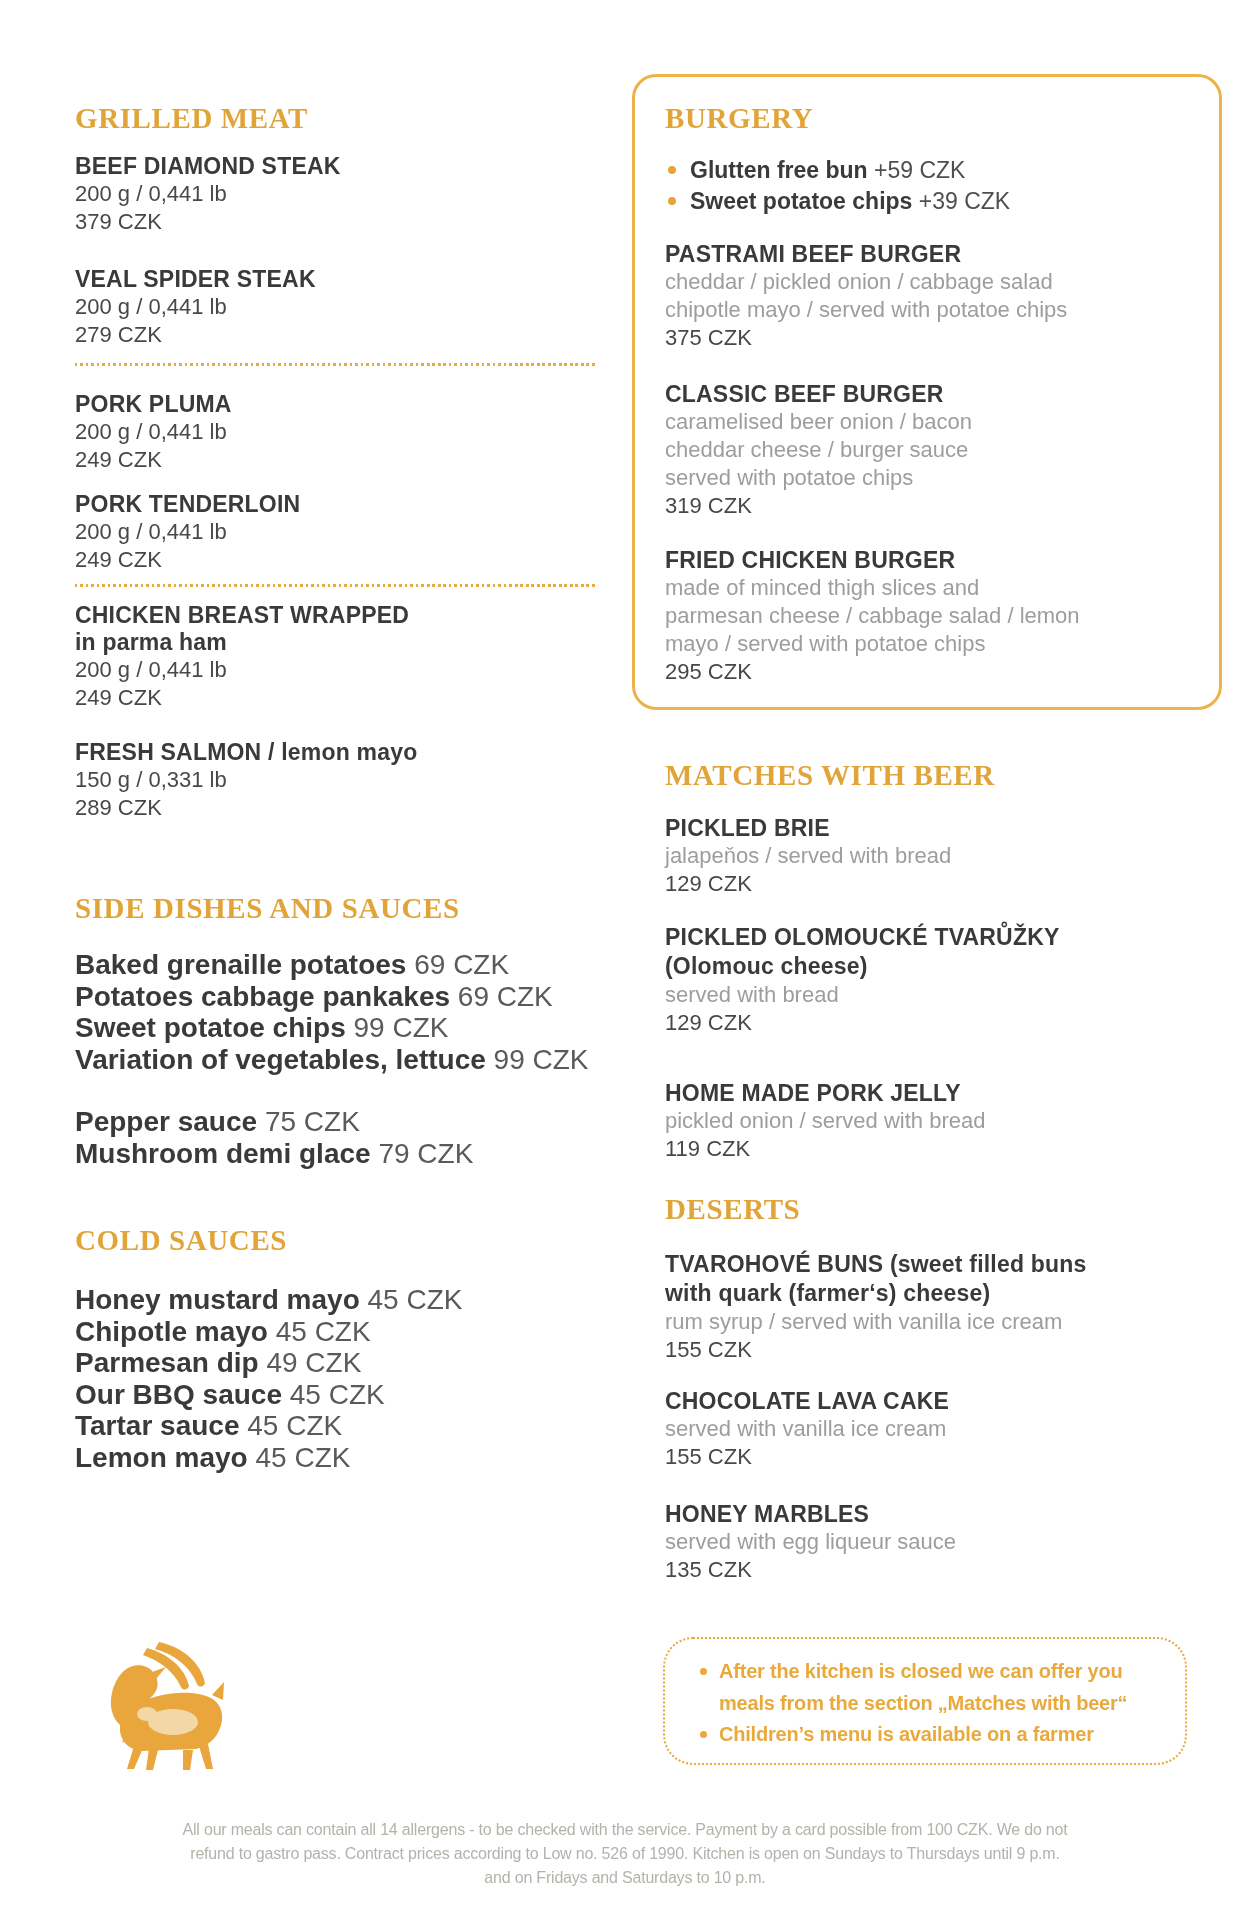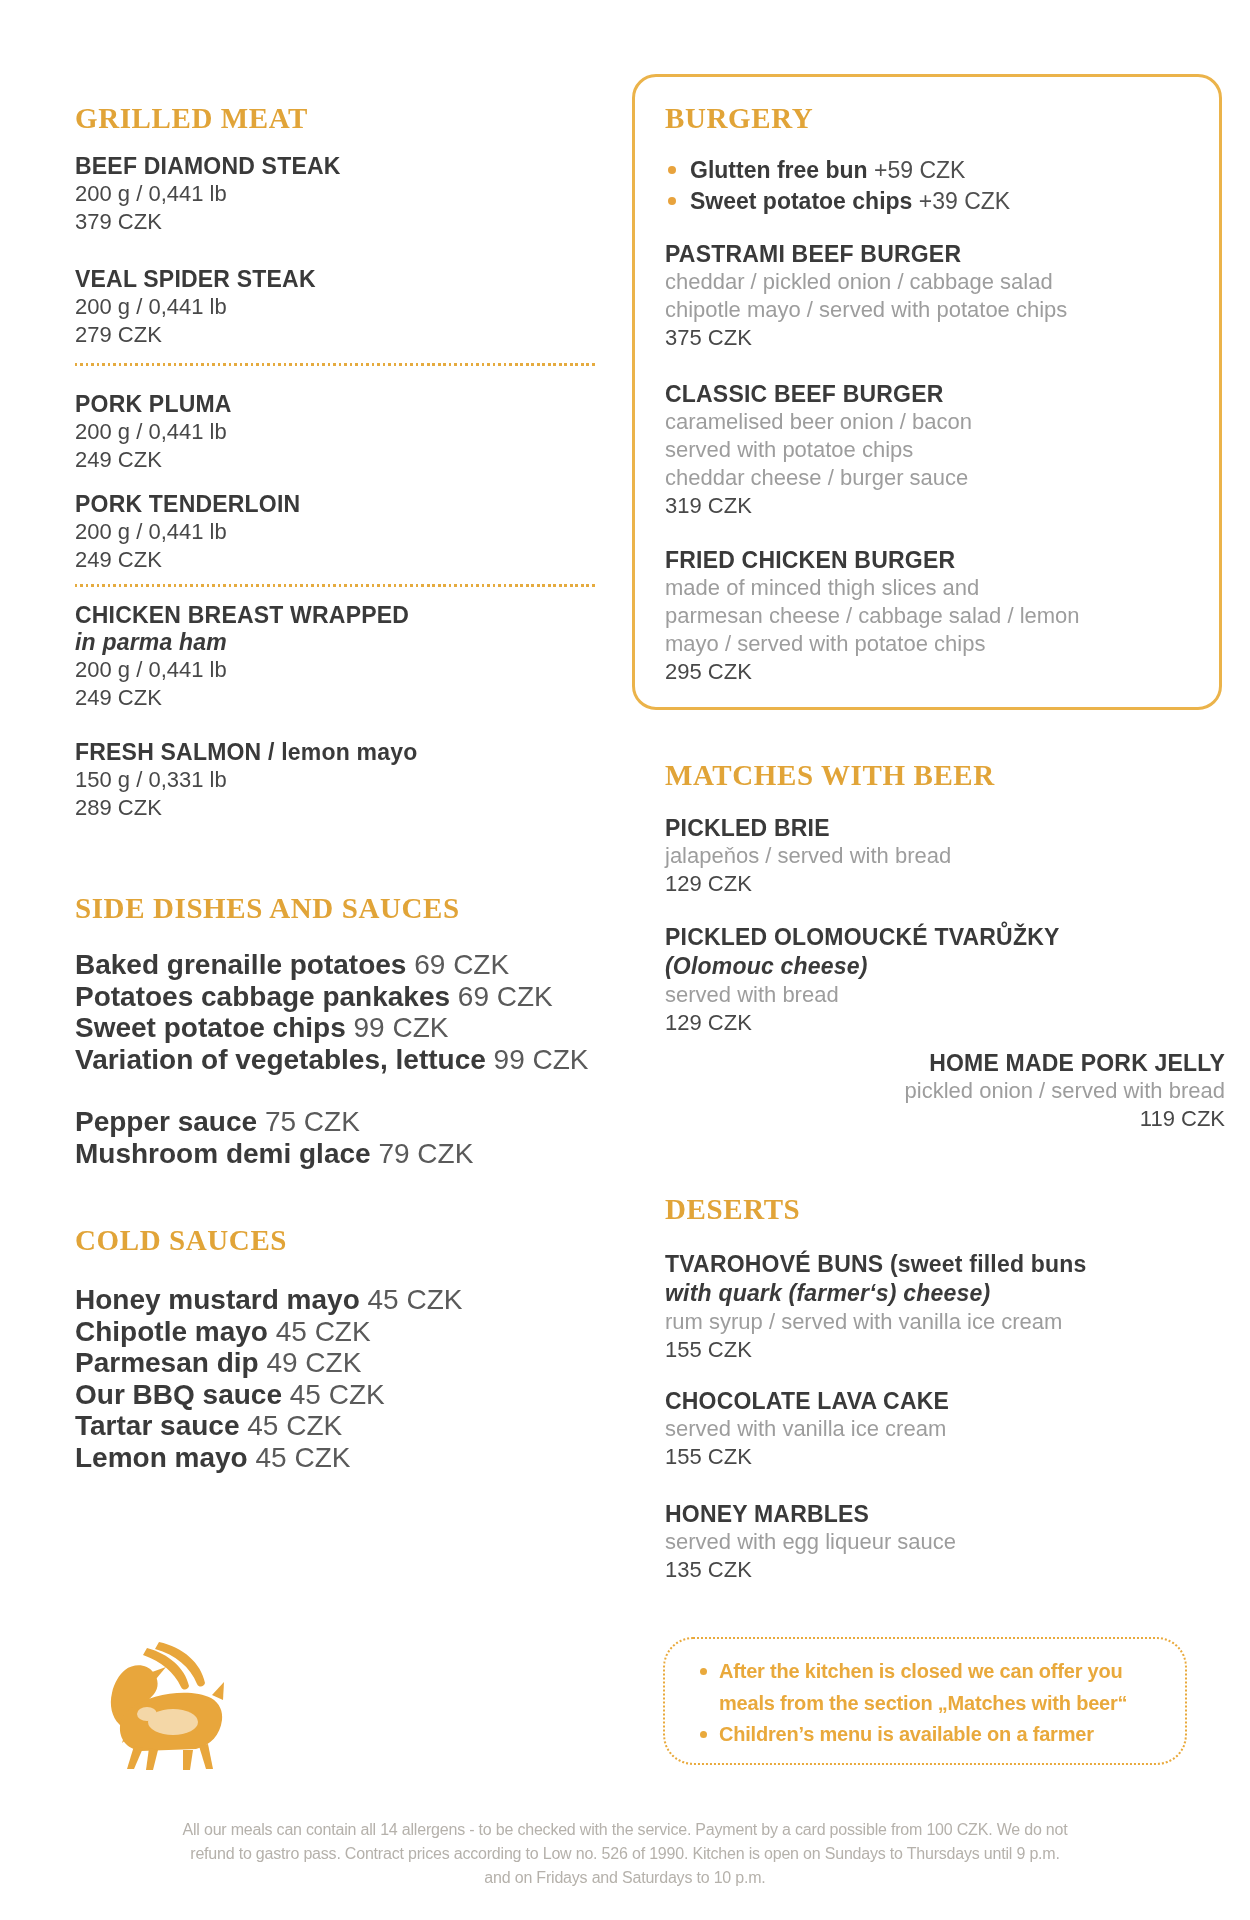--- a/index.html
+++ b/index.html
@@ -6,21 +6,21 @@
   #page{position:relative;width:1250px;height:1920px;background:#fff;overflow:hidden;
         font-family:"Liberation Sans",sans-serif;color:#3e3e3e;}
   .abs{position:absolute;}
   
   .h-serif{font-family:"Liberation Serif",serif;font-weight:bold;font-size:29px;line-height:30px;
            color:#e1a438;letter-spacing:0.6px;white-space:nowrap;}
   
   .item{left:75px;width:540px;}
   .r-item{left:665px;width:560px;}
   .title{font-weight:bold;font-size:23px;line-height:28px;color:#3a3a3a;letter-spacing:0.2px;white-space:nowrap;}
-  .title2{font-weight:bold;font-size:23px;line-height:28px;color:#3a3a3a;letter-spacing:0.2px;white-space:nowrap;font-style:italic;}
+  .title2{font-weight:bold;font-size:23px;line-height:28px;color:#3a3a3a;letter-spacing:0.2px;white-space:nowrap;}
   .bline{font-size:22px;line-height:28px;color:#484848;white-space:nowrap;}
   .desc{font-size:22px;line-height:28px;color:#9d9d9d;white-space:nowrap;}
   .price{font-size:22px;line-height:28px;color:#484848;white-space:nowrap;}
   
   .row{font-size:28px;white-space:nowrap;}
   .row .nm{font-weight:bold;color:#3a3a3a;}
   .row .pr{font-weight:normal;color:#5a5a5a;}
   .lh315{line-height:31.5px;}
   
   .sep{height:3px;left:75px;width:522px;
@@ -151,22 +151,22 @@
   <div class="abs r-item" style="top:240px;">
     <div class="title">PASTRAMI BEEF BURGER</div>
     <div class="desc">cheddar / pickled onion / cabbage salad</div>
     <div class="desc">chipotle mayo / served with potatoe chips</div>
     <div class="price">375 CZK</div>
   </div>
 
   <div class="abs r-item" style="top:380px;">
     <div class="title">CLASSIC BEEF BURGER</div>
     <div class="desc">caramelised beer onion / bacon</div>
+    <div class="desc">cheddar cheese / burger sauce</div>
     <div class="desc">served with potatoe chips</div>
-    <div class="desc">cheddar cheese / burger sauce</div>
     <div class="price">319 CZK</div>
   </div>
 
   <div class="abs r-item" style="top:546px;">
     <div class="title">FRIED CHICKEN BURGER</div>
     <div class="desc">made of minced thigh slices and</div>
     <div class="desc">parmesan cheese / cabbage salad / lemon</div>
     <div class="desc">mayo / served with potatoe chips</div>
     <div class="price">295 CZK</div>
   </div>
@@ -179,21 +179,21 @@
     <div class="price">129 CZK</div>
   </div>
 
   <div class="abs r-item" style="top:923px;">
     <div class="title" style="line-height:29px;">PICKLED OLOMOUCKÉ TVARŮŽKY</div>
     <div class="title2" style="line-height:29px;">(Olomouc cheese)</div>
     <div class="desc">served with bread</div>
     <div class="price">129 CZK</div>
   </div>
 
-  <div class="abs r-item" style="top:1049px;text-align:right;">
+  <div class="abs r-item" style="top:1079px;">
     <div class="title">HOME MADE PORK JELLY</div>
     <div class="desc">pickled onion / served with bread</div>
     <div class="price">119 CZK</div>
   </div>
 
   <div class="abs h-serif" style="left:665px;top:1194px;">DESERTS</div>
 
   <div class="abs r-item" style="top:1250px;">
     <div class="title" style="line-height:29px;">TVAROHOVÉ BUNS (sweet filled buns</div>
     <div class="title2" style="line-height:29px;">with quark (farmer‘s) cheese)</div>

